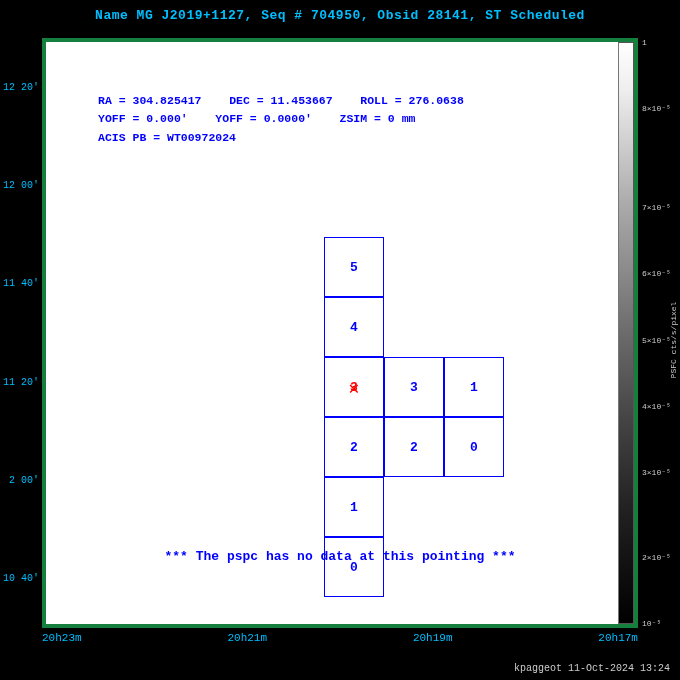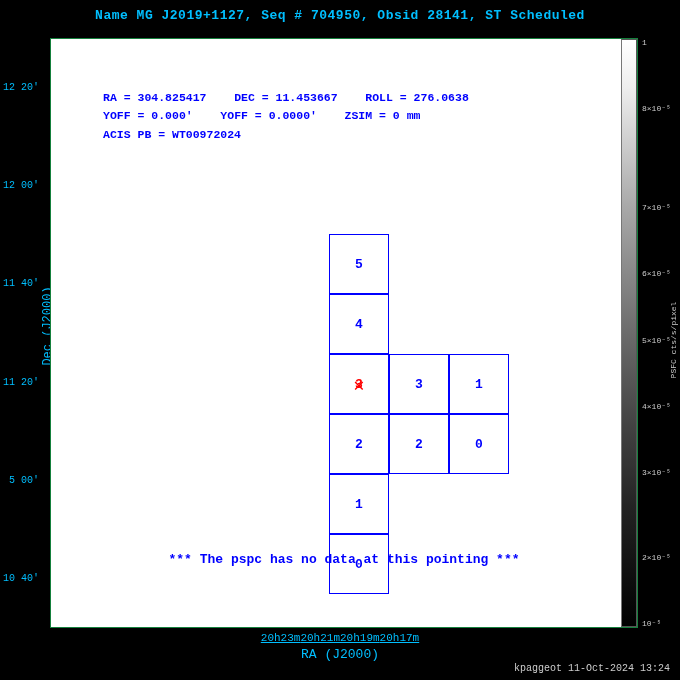--- a/index.html
+++ b/index.html
@@ -46,45 +46,43 @@
       font-size: 10px;
     }
     
     .chart-area {
       position: absolute;
       top: 38px;
       left: 42px;
       right: 42px;
       bottom: 52px;
       background: #fff;
-      border: 1px solid #15803d;
-      margin-left: 8px;
+      border: 4px solid #15803d;
     }
     
     .ra-labels-top {
       position: absolute;
       top: 28px;
       left: 42px;
       right: 42px;
       display: flex;
       justify-content: space-around;
       color: #00bfff;
       font-size: 11px;
     }
     
     .ra-labels-bottom {
       position: absolute;
       bottom: 36px;
       left: 42px;
       right: 42px;
       display: flex;
-      justify-content: center;
+      justify-content: space-between;
       color: #00bfff;
       font-size: 11px;
-      text-decoration: underline;
     }
     
     .dec-labels {
       position: absolute;
       top: 38px;
       left: 0px;
       bottom: 52px;
       width: 42px;
       display: flex;
       flex-direction: column;
@@ -181,21 +179,21 @@
     <span>Name MG J2019+1127, Seq # 704950, Obsid 28141, ST Scheduled</span>
   </div>
 
   <div class="dec-axis-title-text" style="left:8px;top:48%;">Dec (J2000)</div>
 
   <div class="dec-labels">
     <span class="dec-label">12 20'</span>
     <span class="dec-label">12 00'</span>
     <span class="dec-label">11 40'</span>
     <span class="dec-label">11 20'</span>
-    <span class="dec-label">5 00'</span>
+    <span class="dec-label">2 00'</span>
     <span class="dec-label">10 40'</span>
   </div>
 
 
   <div class="chart-area">
 
     <div class="info-box">
       <div>
         <span>RA = 304.825417</span>&nbsp;&nbsp;&nbsp;
         <span>DEC = 11.453667</span>&nbsp;&nbsp;&nbsp;
@@ -278,17 +276,16 @@
     PSFC cts/s/pixel
   </div>
 
   <div class="ra-labels-bottom">
     <span>20h23m</span>
     <span>20h21m</span>
     <span>20h19m</span>
     <span>20h17m</span>
   </div>
 
-  <div class="bottom-label">RA (J2000)</div>
 
   <div class="bottom-right-label">kpaggeot 11-Oct-2024 13:24</div>
 
 </div>
 
 </body></html>

